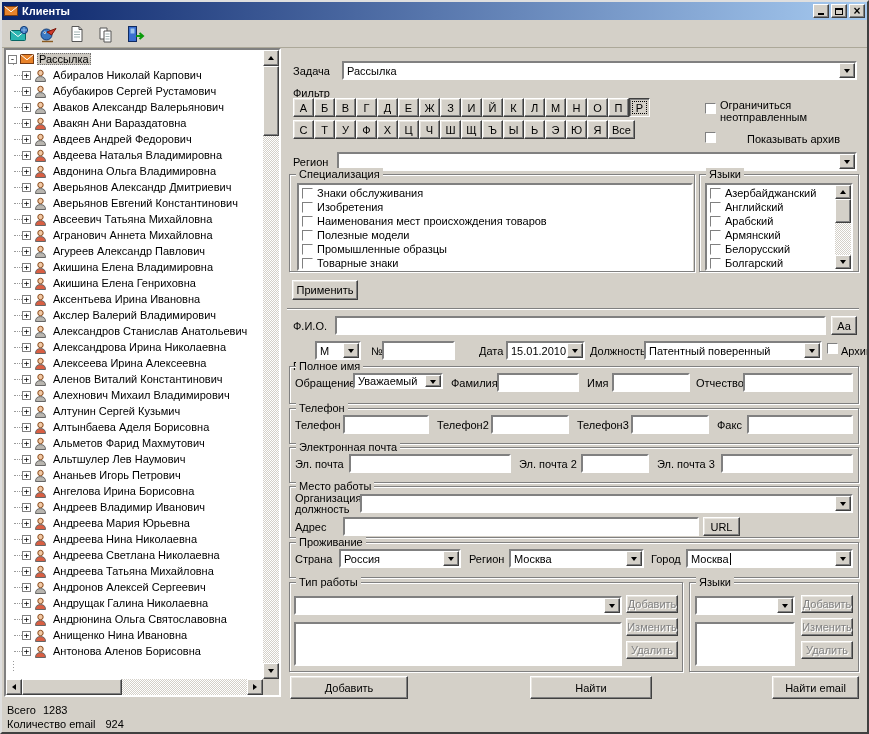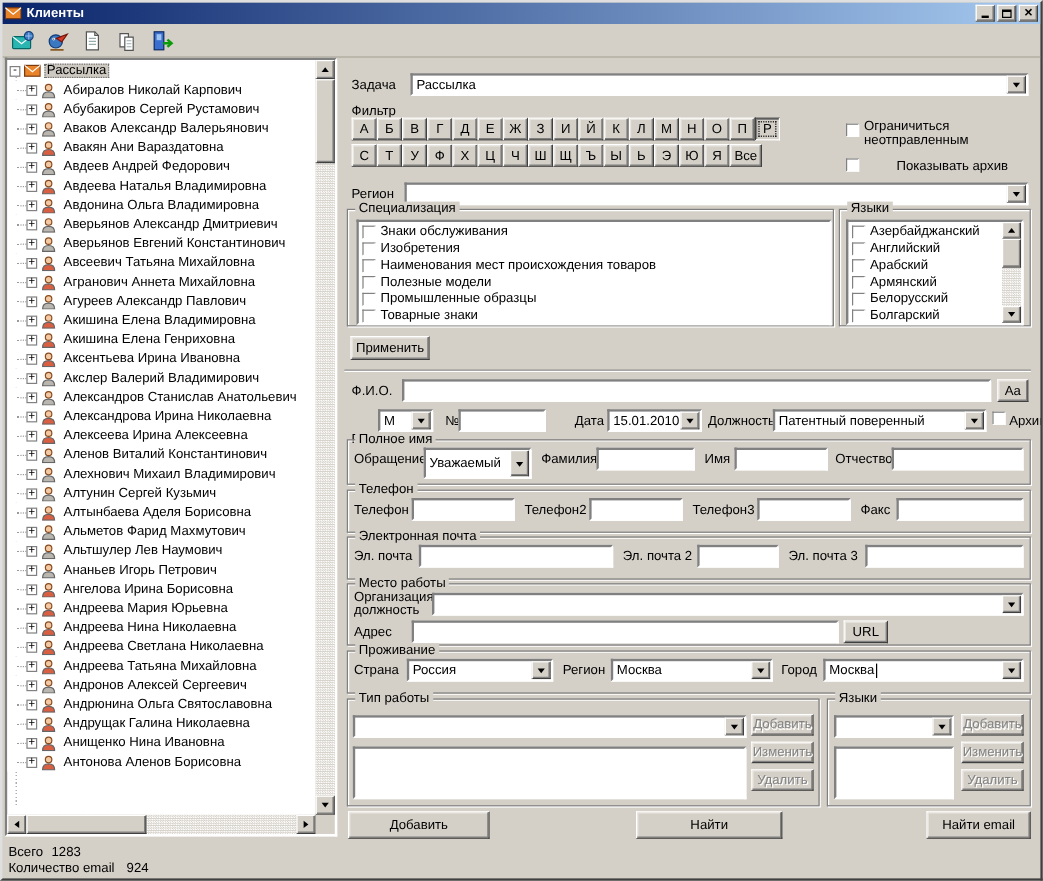--- a/index.html
+++ b/index.html
@@ -454,20 +454,30 @@
                 <path d="M1.5 12.5 Q1.5 7.6 6.5 7.6 Q11.5 7.6 11.5 12.5 Z" fill="#d95f43" stroke="#666"></path>
               </svg>
             </span>
             <span class="tree-label">Ангелова Ирина Борисовна</span>
           </div>
           <div class="tree-row">
             <span class="expand"></span>
             <span class="picon">
               <svg width="13" height="13" viewBox="0 0 13 13">
                 <circle cx="6.5" cy="4" r="2.7" fill="#f2c9a5" stroke="#8a4a1a"></circle>
+                <path d="M1.5 12.5 Q1.5 7.6 6.5 7.6 Q11.5 7.6 11.5 12.5 Z" fill="#b9b6b0" stroke="#666"></path>
+              </svg>
+            </span>
+            <span class="tree-label">Андреев Владимир Иванович</span>
+          </div>
+          <div class="tree-row">
+            <span class="expand"></span>
+            <span class="picon">
+              <svg width="13" height="13" viewBox="0 0 13 13">
+                <circle cx="6.5" cy="4" r="2.7" fill="#f2c9a5" stroke="#8a4a1a"></circle>
                 <path d="M1.5 12.5 Q1.5 7.6 6.5 7.6 Q11.5 7.6 11.5 12.5 Z" fill="#d95f43" stroke="#666"></path>
               </svg>
             </span>
             <span class="tree-label">Андреева Мария Юрьевна</span>
           </div>
           <div class="tree-row">
             <span class="expand"></span>
             <span class="picon">
               <svg width="13" height="13" viewBox="0 0 13 13">
                 <circle cx="6.5" cy="4" r="2.7" fill="#f2c9a5" stroke="#8a4a1a"></circle>
@@ -507,31 +517,31 @@
             <span class="tree-label">Андронов Алексей Сергеевич</span>
           </div>
           <div class="tree-row">
             <span class="expand"></span>
             <span class="picon">
               <svg width="13" height="13" viewBox="0 0 13 13">
                 <circle cx="6.5" cy="4" r="2.7" fill="#f2c9a5" stroke="#8a4a1a"></circle>
                 <path d="M1.5 12.5 Q1.5 7.6 6.5 7.6 Q11.5 7.6 11.5 12.5 Z" fill="#d95f43" stroke="#666"></path>
               </svg>
             </span>
+            <span class="tree-label">Андрущак Галина Николаевна</span>
+          </div>
+          <div class="tree-row">
+            <span class="expand"></span>
+            <span class="picon">
+              <svg width="13" height="13" viewBox="0 0 13 13">
+                <circle cx="6.5" cy="4" r="2.7" fill="#f2c9a5" stroke="#8a4a1a"></circle>
+                <path d="M1.5 12.5 Q1.5 7.6 6.5 7.6 Q11.5 7.6 11.5 12.5 Z" fill="#d95f43" stroke="#666"></path>
+              </svg>
+            </span>
             <span class="tree-label">Андрюнина Ольга Святославовна</span>
-          </div>
-          <div class="tree-row">
-            <span class="expand"></span>
-            <span class="picon">
-              <svg width="13" height="13" viewBox="0 0 13 13">
-                <circle cx="6.5" cy="4" r="2.7" fill="#f2c9a5" stroke="#8a4a1a"></circle>
-                <path d="M1.5 12.5 Q1.5 7.6 6.5 7.6 Q11.5 7.6 11.5 12.5 Z" fill="#d95f43" stroke="#666"></path>
-              </svg>
-            </span>
-            <span class="tree-label">Андрущак Галина Николаевна</span>
           </div>
           <div class="tree-row">
             <span class="expand"></span>
             <span class="picon">
               <svg width="13" height="13" viewBox="0 0 13 13">
                 <circle cx="6.5" cy="4" r="2.7" fill="#f2c9a5" stroke="#8a4a1a"></circle>
                 <path d="M1.5 12.5 Q1.5 7.6 6.5 7.6 Q11.5 7.6 11.5 12.5 Z" fill="#d95f43" stroke="#666"></path>
               </svg>
             </span>
             <span class="tree-label">Анищенко Нина Ивановна</span>
@@ -743,21 +753,21 @@
             <span class="dd-arr"></span>
           </span>
       </div>
       <span class="cb" style="left:542px; top:295px;"></span>
       <span class="lbl" style="left:556px; top:297px;">Архив</span>
 
       <div class="group" style="left:4px; top:318px; width:570px; height:38px;">
         <span class="legend">Полное имя</span>
       </div>
       <span class="lbl" style="left:10px; top:329px;">Обращение</span>
-      <div class="combo" style="left:68px; top:325px; width:90px; height:26px;">
+      <div class="combo" style="left:68px; top:325px; width:90px; height:16px;">
         <span>Уважаемый</span>
         <span class="dd-btn">
             <span class="dd-arr"></span>
           </span>
       </div>
       <span class="lbl" style="left:166px; top:329px;">Фамилия</span>
       <div class="input" style="left:212px; top:325px; width:82px; height:19px;"></div>
       <span class="lbl" style="left:302px; top:329px;">Имя</span>
       <div class="input" style="left:327px; top:325px; width:78px; height:19px;"></div>
       <span class="lbl" style="left:411px; top:329px;">Отчество</span>

